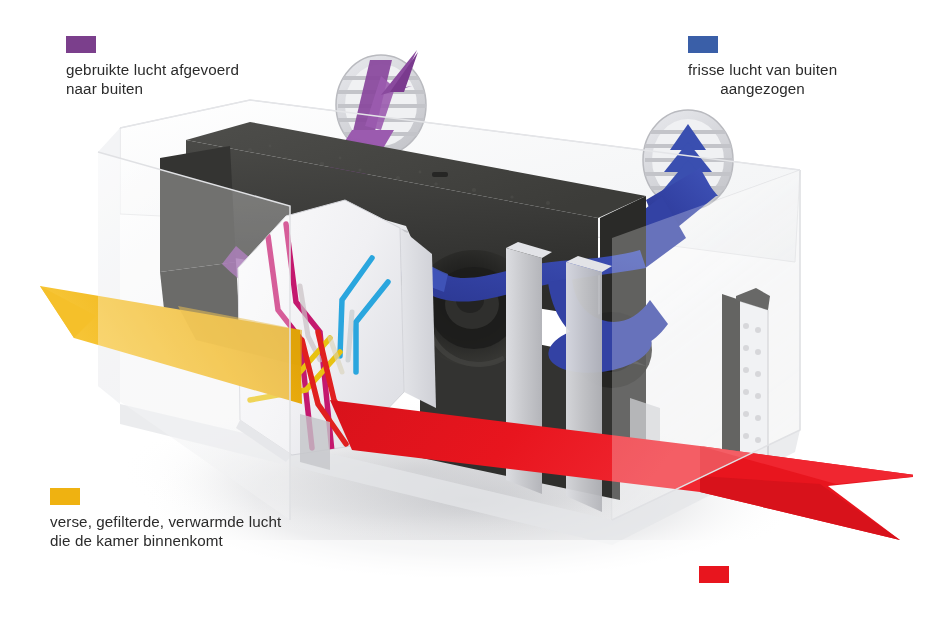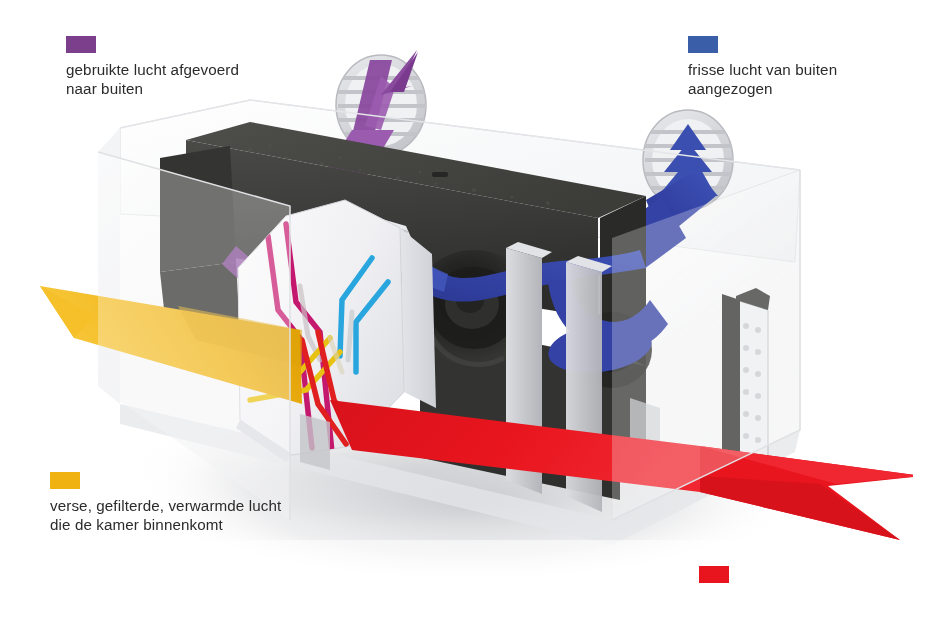--- a/index.html
+++ b/index.html
@@ -17,22 +17,22 @@
   .callout{position:absolute;}
   .swatch{width:30px;height:17px;display:block;margin-bottom:7px;}
   .callout-text{
     font-size:15.2px;
     line-height:1.28;
     color:#2b2b2b;
     letter-spacing:.1px;
     white-space:pre-line;
   }
   #callout-exhaust-outside{left:66px;top:36px;}
-  #callout-fresh-intake{left:688px;top:36px;}
-  #callout-supply-room{left:50px;top:472px;}
+  #callout-fresh-intake{left:688px;top:36px;text-align:center;}
+  #callout-supply-room{left:50px;top:488px;}
   #callout-extract-room{left:699px;top:566px;}
 </style>
 </head>
 <body>
 
 <div id="stage">
 
   <svg class="svg-layer" viewBox="0 0 943 644">
     <defs>
       <linearGradient id="gShell" x1="0" y1="0" x2="0.4" y2="1">

